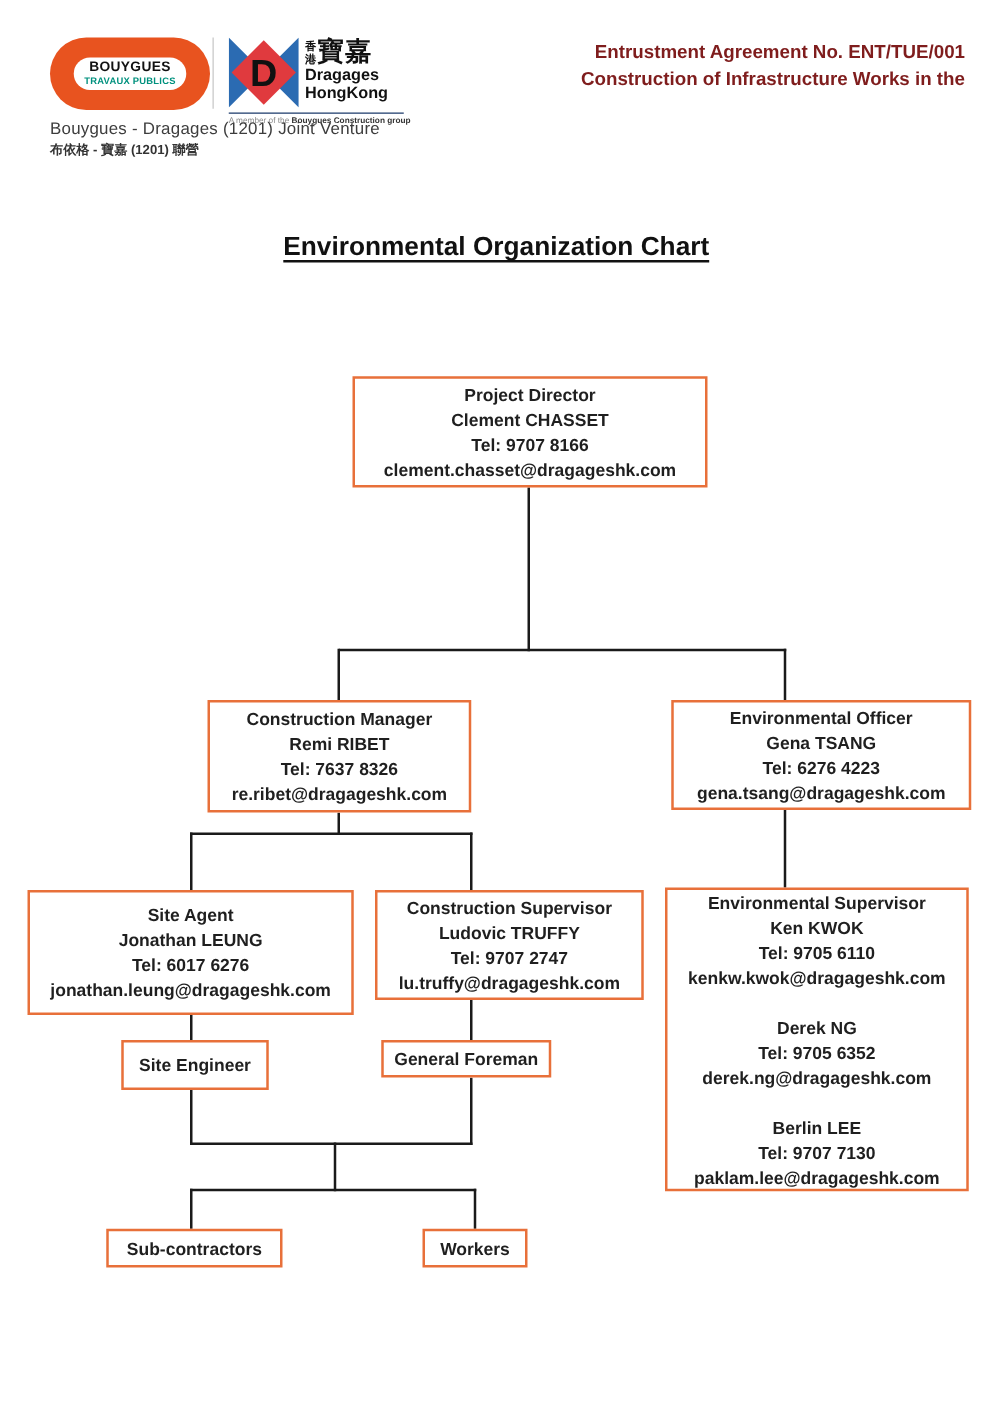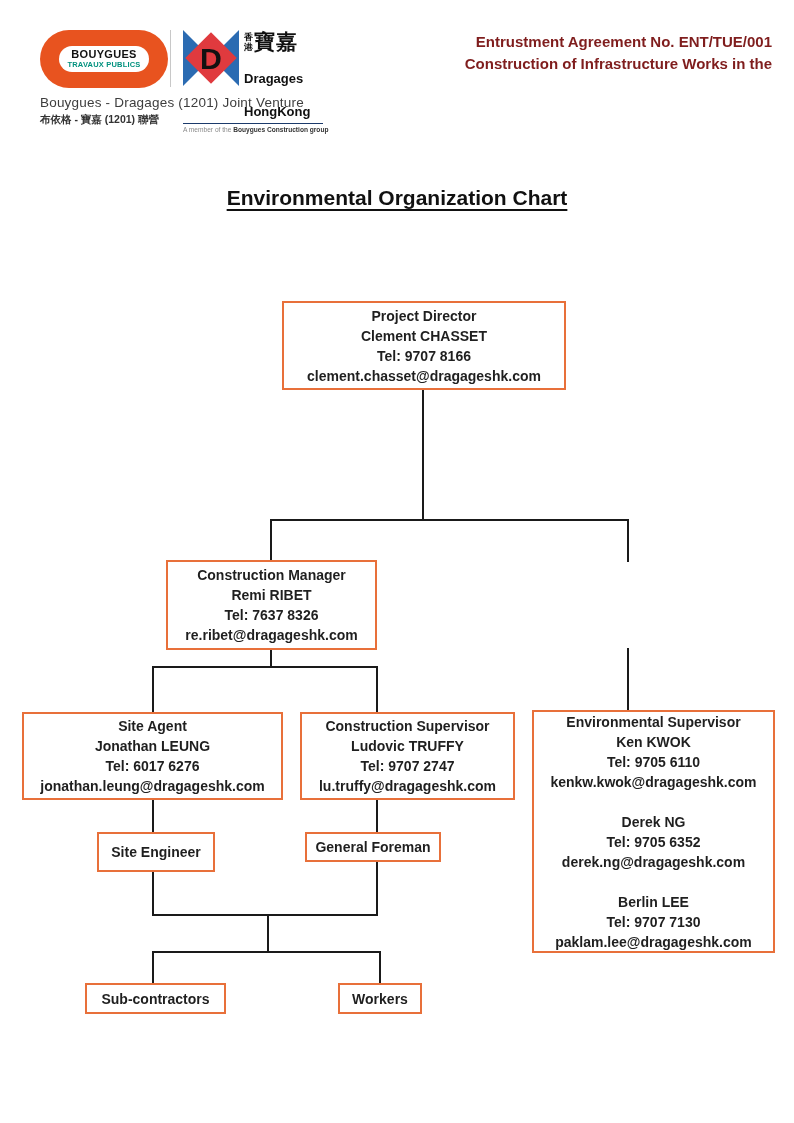--- a/index.html
+++ b/index.html
@@ -39,21 +39,21 @@
   .dragages-block { position: absolute; left: 183px; top: 30px; width: 140px; }
   .dragages-row { display: flex; align-items: flex-start; }
   .dragages-emblem { width: 56px; height: 56px; flex: 0 0 auto; }
   .dragages-text { margin-left: 5px; padding-top: 1px; }
   .dragages-cn { display: flex; align-items: flex-start; }
   .cn-prefix {
     width: 10px; font-size: 9px; line-height: 1.1; font-weight: 700;
     word-break: break-all; color: #111; margin-top: 2px;
   }
   .cn-main { font-size: 21px; font-weight: 800; line-height: 1; color: #111; letter-spacing: 1px; }
-  .dragages-name { font-size: 13px; font-weight: 800; color: #111; line-height: 1.1; margin-top: 19px; }
+  .dragages-name { font-size: 13px; font-weight: 800; color: #111; line-height: 1.1; margin-top: 0; }
   .dragages-rule { margin-top: 4px; height: 1px; background: #1b3a6b; width: 140px; }
   .dragages-tagline { margin-top: 2px; font-size: 6.6px; color: #8a8a8a; white-space: nowrap; }
   .dragages-tagline b { color: #333; }
 
   .jv-en {
     position: absolute; left: 40px; top: 95px;
     font-size: 13.5px; color: #3d3d3d; letter-spacing: .2px;
   }
   .jv-cn {
     position: absolute; left: 40px; top: 113px;
@@ -172,22 +172,28 @@
     <div class="ln">clement.chasset@dragageshk.com</div>
   </div>
 
   <div class="obox" style="left:166px; top:560px; width:211px; height:90px;">
     <div class="ln">Construction Manager</div>
     <div class="ln">Remi RIBET</div>
     <div class="ln">Tel: 7637 8326</div>
     <div class="ln">re.ribet@dragageshk.com</div>
   </div>
 
-
-  <div class="obox" style="left:22px; top:712px; width:261px; height:88px;">
+  <div class="obox" style="left:537px; top:560px; width:240px; height:88px;">
+    <div class="ln">Environmental Officer</div>
+    <div class="ln">Gena TSANG</div>
+    <div class="ln">Tel: 6276 4223</div>
+    <div class="ln">gena.tsang@dragageshk.com</div>
+  </div>
+
+  <div class="obox" style="left:22px; top:712px; width:261px; height:100px;">
     <div class="ln">Site Agent</div>
     <div class="ln">Jonathan LEUNG</div>
     <div class="ln">Tel: 6017 6276</div>
     <div class="ln">jonathan.leung@dragageshk.com</div>
   </div>
 
   <div class="obox" style="left:300px; top:712px; width:215px; height:88px;">
     <div class="ln">Construction Supervisor</div>
     <div class="ln">Ludovic TRUFFY</div>
     <div class="ln">Tel: 9707 2747</div>

